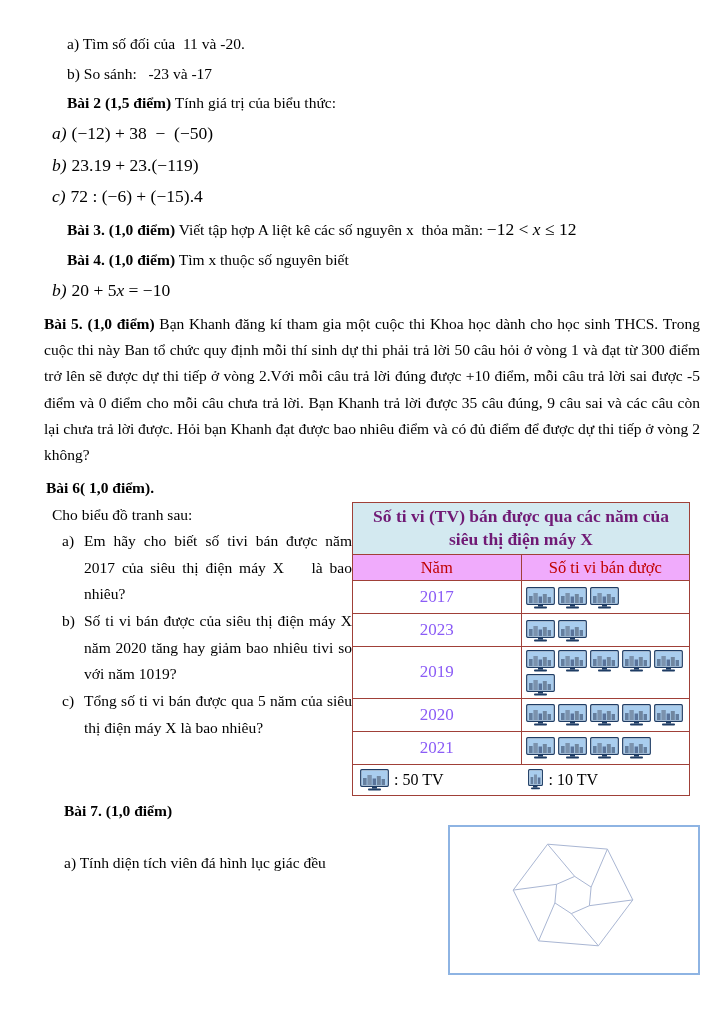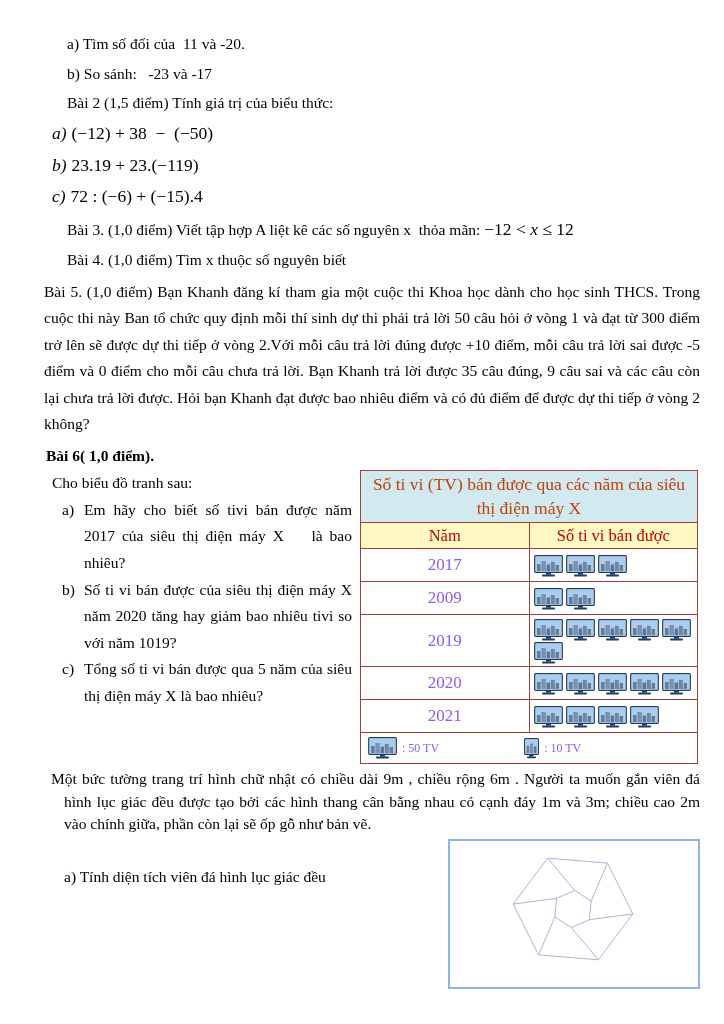--- a/index.html
+++ b/index.html
@@ -2,43 +2,43 @@
 <html><head>
 <meta charset="utf-8">
 <style>
   html,body{margin:0;padding:0;}
   body{
     width:724px;height:1024px;background:#fff;color:#000;
     font-family:"Liberation Serif",serif;overflow:hidden;position:relative;
   }
   .page{padding:33px 24px 0 44px;font-size:15.5px;line-height:1.4;}
   .line{margin-bottom:8px;margin-left:23px;}
-  .bold{font-weight:normal;}
+  .bold{font-weight:bold;}
   .mathline{font-size:17.5px;margin:2px 0 8px 8px;line-height:1.35;}
   .mlabel{font-style:italic;margin-right:5px;}
   .mvar{font-style:italic;}
   .inline-math{font-size:17.5px;}
   .b5{text-align:justify;line-height:1.7;margin:2px 0 8px 0;}
   .b6-title{font-weight:bold;margin:0 0 3px 2px;}
-  .bai6-flex{display:flex;gap:8px;}
+  .bai6-flex{display:flex;}
   .bai6-left{width:308px;line-height:1.72;}
   .b6-intro{margin-left:8px;}
   .qitem{display:flex;margin-left:18px;text-align:justify;}
   .qlabel{width:22px;flex:none;}
   .qtext{flex:1;}
   table.tv{border-collapse:collapse;width:338px;table-layout:fixed;align-self:flex-start;}
   .tv th,.tv td{border:1.4px solid #a04038;}
-  .tv-title{background:#d3e9f0;color:#c2410c;font-weight:normal;font-size:17.5px;text-align:center;padding:2px 8px;line-height:1.35;}
-  .tv-head th{background:#fef9c3;color:#c00000;font-weight:normal;font-size:16.5px;padding:1px;text-align:center;}
+  .tv-title{background:#d3e9f0;color:#701a75;font-weight:bold;font-size:17.5px;text-align:center;padding:2px 8px;line-height:1.35;}
+  .tv-head th{background:#f0abfc;color:#c00000;font-weight:normal;font-size:16.5px;padding:1px;text-align:center;}
   .col-year{width:80px;}
   .year-cell{color:#8b5cf6;font-size:17px;text-align:center;height:28px;}
   .icons-cell{padding:2px 3px;height:28px;}
   .tvico{margin:0 2px 0 1px;vertical-align:middle;}
   .legend-cell{padding:4px 6px;}
-  .legend{display:flex;align-items:center;color:#8b5cf6;font-size:12px;}
+  .legend{display:flex;align-items:center;color:#000000;font-size:16px;}
   .legend-item{display:inline-flex;align-items:center;gap:3px;}
   .legend-item2{margin-left:84px;}
   .b7{margin-top:4px;}
   .b7-title{font-weight:bold;margin:0 0 3px 20px;}
   .b7-text{margin:0;padding-left:20px;text-indent:-13px;line-height:1.45;text-align:justify;}
   .b7-flex{display:flex;margin-top:3px;}
   .b7-left{width:396px;padding-left:20px;padding-top:26px;line-height:1.5;}
   .b7-left .b7item{margin-bottom:2px;}
   .diagram-frame{width:252px;height:146px;border:2px solid #8eb4e3;margin-left:28px;background:#fff;}
   [data-bind]{white-space:pre-wrap;}
@@ -54,20 +54,21 @@
   <div class="line"><span class="bold" data-bind="doc.bai2.title">Bài 2 (1,5 điểm)</span> <span data-bind="doc.bai2.desc">Tính giá trị của biểu thức:</span></div>
 
   <div class="mathline"><span class="mlabel" data-bind="doc.bai2.exprs.0.label">a)</span><span data-bind="doc.bai2.exprs.0.expr">(−12) + 38  −  (−50)</span></div>
   <div class="mathline"><span class="mlabel" data-bind="doc.bai2.exprs.1.label">b)</span><span data-bind="doc.bai2.exprs.1.expr">23.19 + 23.(−119)</span></div>
   <div class="mathline"><span class="mlabel" data-bind="doc.bai2.exprs.2.label">c)</span><span data-bind="doc.bai2.exprs.2.expr">72 : (−6) + (−15).4</span></div>
 
   <div class="line"><span class="bold" data-bind="doc.bai3.title">Bài 3. (1,0 điểm)</span> <span data-bind="doc.bai3.desc">Viết tập hợp A liệt kê các số nguyên x  thỏa mãn:</span> <span class="inline-math"><span data-bind="doc.bai3.math_pre">−12 &lt; </span><span class="mvar" data-bind="doc.bai3.math_var">x</span><span data-bind="doc.bai3.math_post"> ≤ 12</span></span></div>
 
   <div class="line"><span class="bold" data-bind="doc.bai4.title">Bài 4. (1,0 điểm)</span> <span data-bind="doc.bai4.desc">Tìm x thuộc số nguyên biết</span></div>
 
+  <div class="mathline"><span class="mlabel" data-bind="doc.bai4.b_label">b)</span><span data-bind="doc.bai4.b_pre">20 + 5</span><span class="mvar" data-bind="doc.bai4.b_var">x</span><span data-bind="doc.bai4.b_post"> = −10</span></div>
 
   <div class="b5"><span class="bold" data-bind="doc.bai5.title">Bài 5. (1,0 điểm)</span> <span data-bind="doc.bai5.text">Bạn Khanh đăng kí tham gia một cuộc thi Khoa học dành cho học sinh THCS. Trong cuộc thi này Ban tổ chức quy định mỗi thí sinh dự thi phải trả lời 50 câu hỏi ở vòng 1 và đạt từ 300 điểm trở lên sẽ được dự thi tiếp ở vòng 2.Với mỗi câu trả lời đúng được +10 điểm, mỗi câu trả lời sai được -5 điểm và 0 điểm cho mỗi câu chưa trả lời. Bạn Khanh trả lời được 35 câu đúng, 9 câu sai và các câu còn lại chưa trả lời được. Hỏi bạn Khanh đạt được bao nhiêu điểm và có đủ điểm để được dự thi tiếp ở vòng 2 không?</span></div>
 
   <div class="b6-title" data-bind="doc.bai6.title">Bài 6( 1,0 điểm).</div>
 
   <div class="bai6-flex">
     <div class="bai6-left">
       <div class="b6-intro" data-bind="doc.bai6.intro">Cho biểu đồ tranh sau:</div>
       <div class="qitem">
           <span class="qlabel" data-bind="doc.bai6.items.0.label">a)</span>
@@ -122,21 +123,21 @@
                 <rect x="3" y="9" width="3.6" height="7" fill="#647e9e"></rect>
                 <rect x="7.4" y="6" width="4.4" height="10" fill="#7b92ad"></rect>
                 <rect x="12.6" y="9.5" width="3.4" height="6.5" fill="#59739a"></rect>
                 <rect x="16.8" y="7" width="4" height="9" fill="#70869f"></rect>
                 <rect x="21.6" y="10" width="3.4" height="6" fill="#647e9e"></rect>
                 <rect x="12" y="17.6" width="5" height="2" fill="#1e3c64"></rect>
                 <rect x="8" y="19.6" width="13" height="1.8" rx="0.9" fill="#1e3c64"></rect>
               </svg></td>
           </tr>
           <tr>
-            <td class="year-cell">2009</td>
+            <td class="year-cell">2023</td>
             <td class="icons-cell"><svg class="tvico" width="29" height="22" viewBox="0 0 29 22">
                 <rect x="0.7" y="0.7" width="27.6" height="16.6" rx="1" fill="#cfe2f3" stroke="#1e3c64" stroke-width="1.2"></rect>
                 <rect x="2" y="2" width="25" height="14" fill="#a9cdee"></rect>
                 <rect x="3" y="9" width="3.6" height="7" fill="#647e9e"></rect>
                 <rect x="7.4" y="6" width="4.4" height="10" fill="#7b92ad"></rect>
                 <rect x="12.6" y="9.5" width="3.4" height="6.5" fill="#59739a"></rect>
                 <rect x="16.8" y="7" width="4" height="9" fill="#70869f"></rect>
                 <rect x="21.6" y="10" width="3.4" height="6" fill="#647e9e"></rect>
                 <rect x="12" y="17.6" width="5" height="2" fill="#1e3c64"></rect>
                 <rect x="8" y="19.6" width="13" height="1.8" rx="0.9" fill="#1e3c64"></rect>
@@ -346,21 +347,21 @@
                 <span data-bind="doc.bai6.table.legend.1.label">: 10 TV</span>
               </span>
             </div>
           </td>
         </tr>
       </tfoot>
     </table>
   </div>
 
   <div class="b7">
-    <p class="b7-text" data-bind="doc.bai7.text">Một bức tường trang trí hình chữ nhật có chiều dài 9m , chiều rộng 6m . Người ta muốn gắn viên đá hình lục giác đều được tạo bởi các hình thang cân bằng nhau có cạnh đáy 1m và 3m; chiều cao 2m vào chính giữa, phần còn lại sẽ ốp gỗ như bản vẽ.</p>
+    <div class="b7-title" data-bind="doc.bai7.title">Bài 7. (1,0 điểm)</div>
     <div class="b7-flex">
       <div class="b7-left">
         <div class="b7item" data-bind="doc.bai7.a">a) Tính diện tích viên đá hình lục giác đều</div>
       </div>
       <div class="diagram-frame">
         <svg width="248" height="142" viewBox="0 0 248 142">
           <g fill="none" stroke="#a9b6d3" stroke-width="1">
             <polygon points="182.8,72.9 148.4,118.8 88.6,113.9 63.2,63.1 97.6,17.2 157.4,22.1"></polygon>
             <polygon points="139.4,78.7 121.3,86.6 104.9,75.9 106.6,57.3 124.7,49.4 141.1,60.1"></polygon>
             <line x1="182.8" y1="72.9" x2="139.4" y2="78.7"></line>

